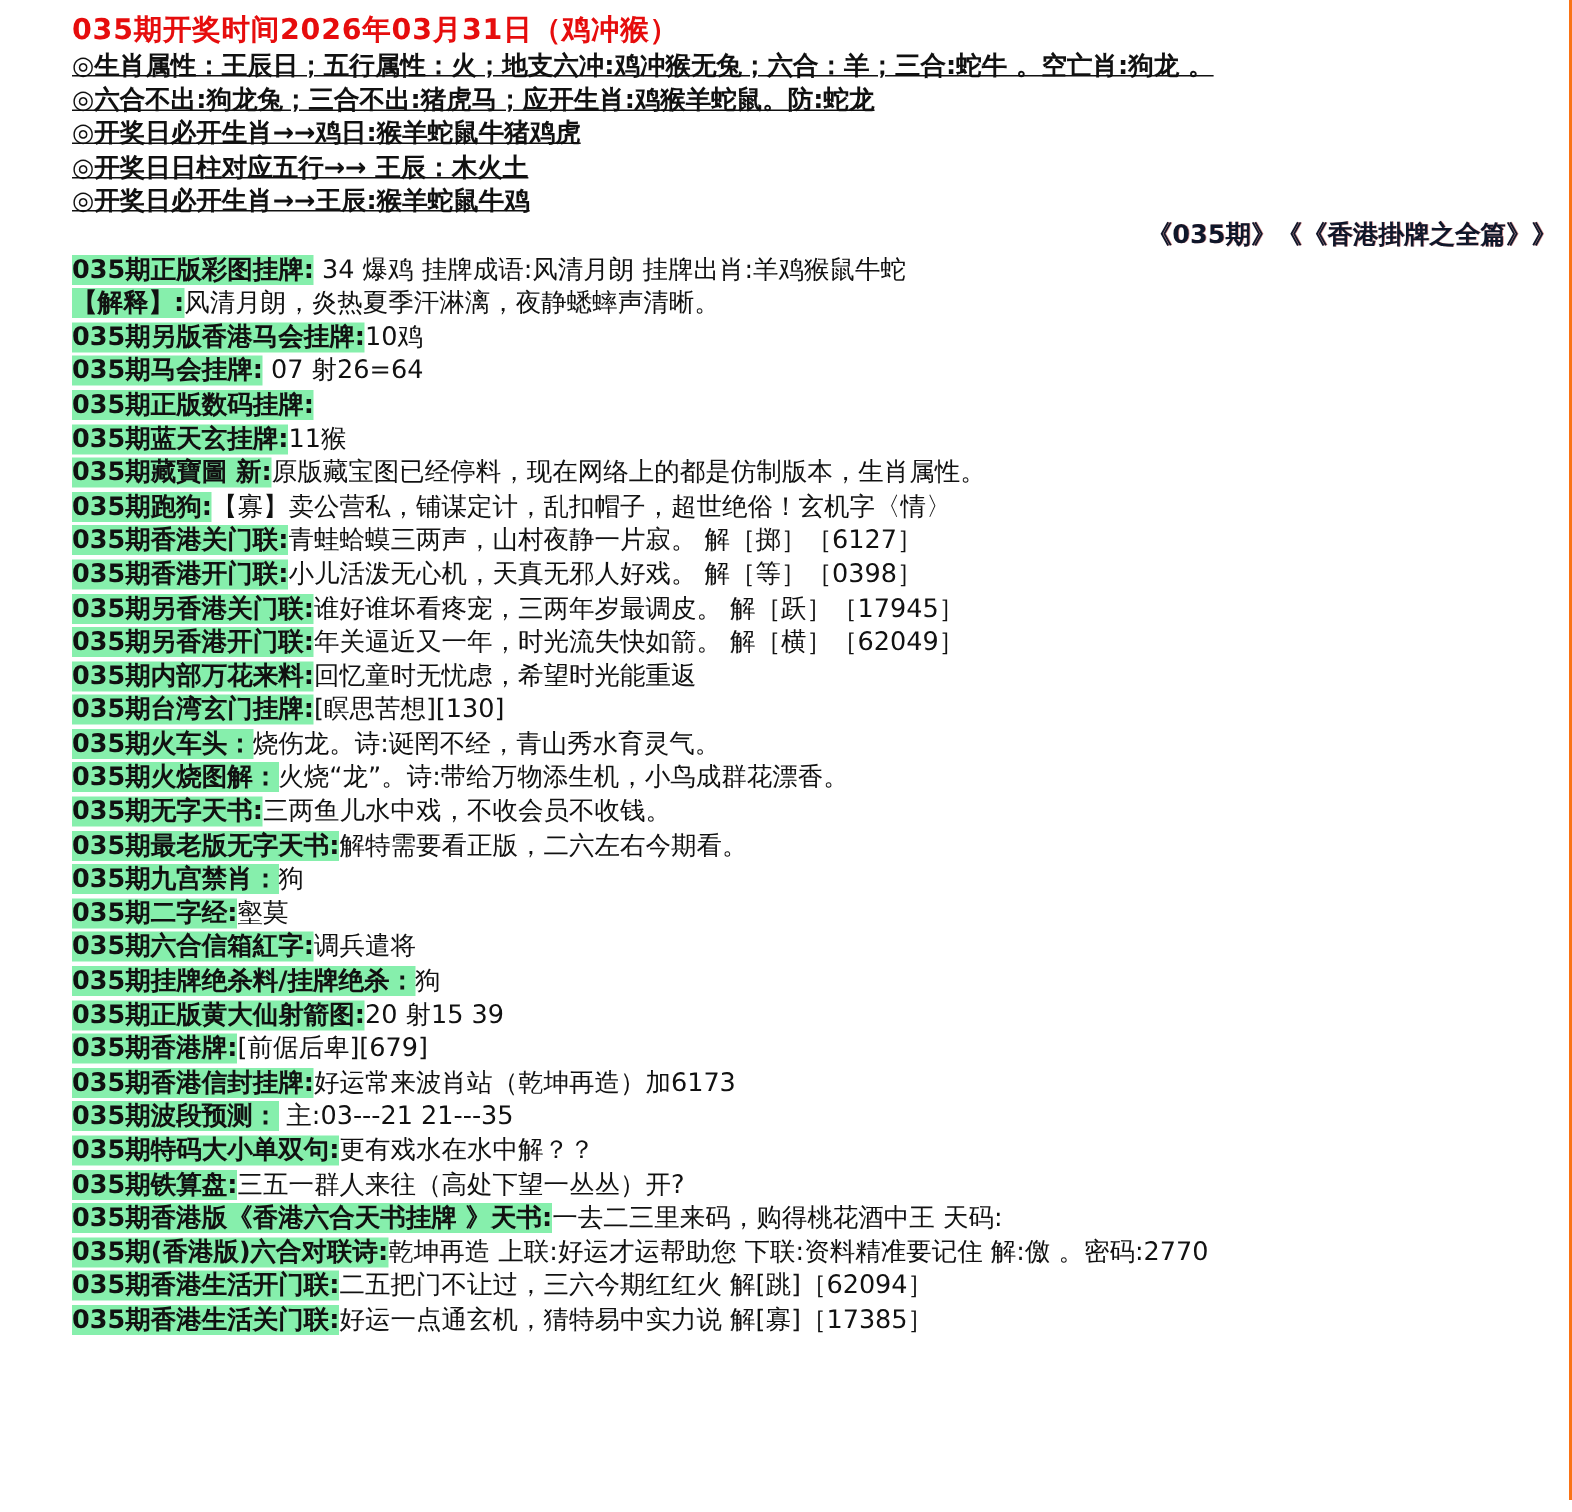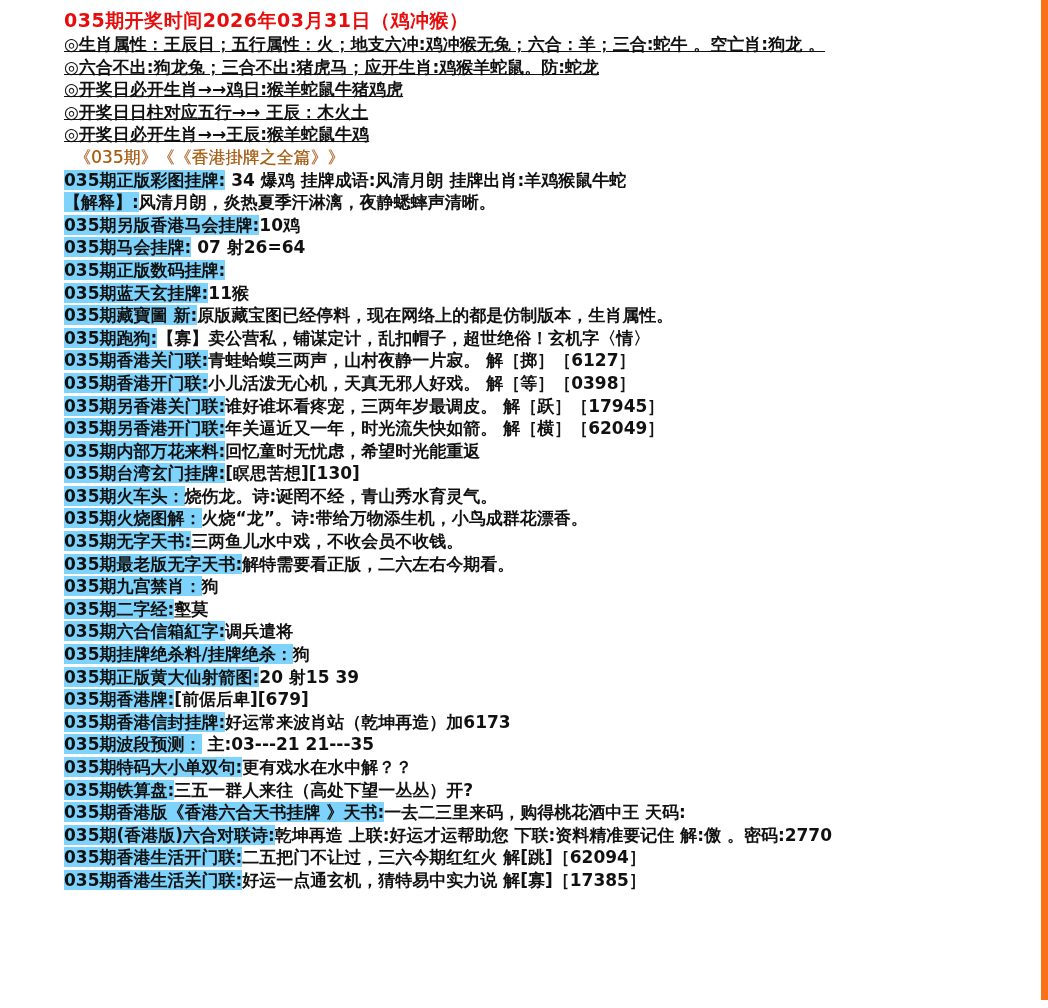--- a/index.html
+++ b/index.html
@@ -9,22 +9,22 @@
     width: 1048px;
     height: 1008px;
     overflow: hidden;
     font-family: "DejaVu Sans", "Liberation Sans", sans-serif;
     color: #111111;
   }
   .doc {
     box-sizing: border-box;
     width: 1048px;
     height: 1000px;
-    padding: 7px 8px 0 64px;
-    border-right: 7px solid #f97316;
+    padding: 7px 8px 0 48px;
+    border-right: 2px solid #f97316;
   }
   .line {
     font-size: 17px;
     line-height: 22.6px;
     height: 22.6px;
     white-space: nowrap;
     overflow: hidden;
   }
   .line.title {
     color: #e60d0d;
@@ -32,31 +32,32 @@
     font-size: 19px;
     line-height: 26px;
     height: 26px;
     letter-spacing: 0.5px;
   }
   .line.notice {
     font-weight: 700;
     text-decoration: underline;
   }
   .line.section-header {
-    color: #a16207;
-    font-weight: 400;
+    color: #0f172a;
+    font-weight: 700;
     padding-left: 10px;
     text-shadow: 0.5px 0 0 #d89090;
+    text-align: right;
   }
   .line.item .lbl {
     font-weight: 700;
-    background: #7dd3fc;
+    background: #86efac;
   }
   .line.item .val {
-    font-weight: 700;
+    font-weight: 400;
   }
 </style>
 </head>
 <body>
 
 <div class="doc">
   <div class="line title">035期开奖时间2026年03月31日（鸡冲猴）</div>
 
   <div>
       <div class="line notice"><span class="val">◎生肖属性：王辰日；五行属性：火；地支六冲:鸡冲猴无兔；六合：羊；三合:蛇牛 。空亡肖:狗龙 。</span></div>

